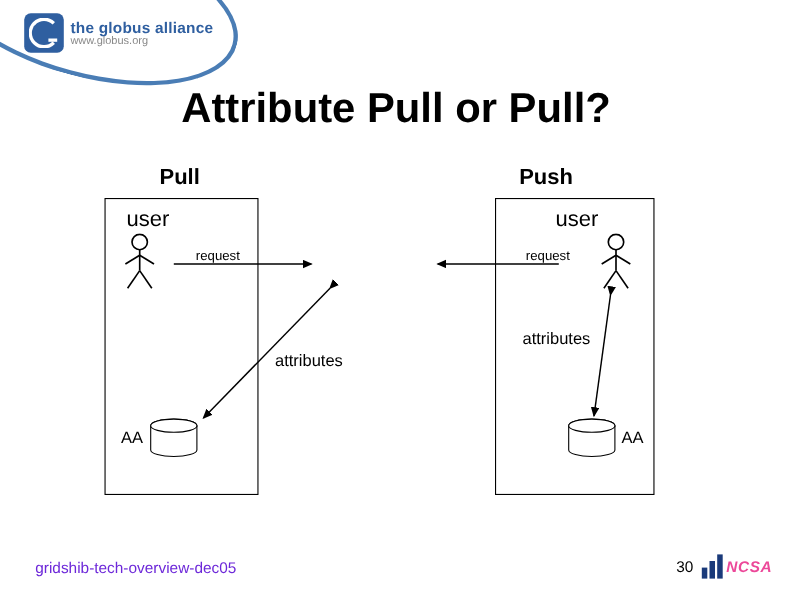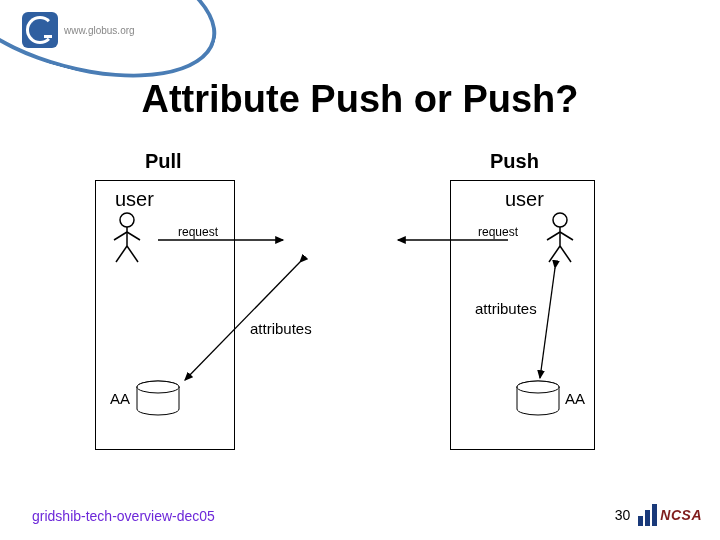--- a/index.html
+++ b/index.html
@@ -153,49 +153,50 @@
     align-items: flex-end;
   }
   .ncsa-bars span {
     width: 5px;
     background: #1a3a7a;
     display: block;
   }
   .ncsa-text {
     font-weight: bold;
     font-style: italic;
-    color: #7f1d1d;
+    color: #ec4899;
     font-size: 14px;
     letter-spacing: 0.5px;
   }
   svg.arrows {
     position: absolute;
     top: 0; left: 0;
     width: 720px;
     height: 320px;
     pointer-events: none;
   }
 </style>
 </head>
 <body>
 
 <div class="header-curve"></div>
 <div class="logo-block">
   <div class="logo-g"></div>
   <div class="logo-text">
+    <div class="logo-title">the globus alliance</div>
     <div class="logo-url">www.globus.org</div>
   </div>
 </div>
 
-<div class="title">Attribute Push or Push?</div>
+<div class="title">Attribute Pull or Pull?</div>
 
 <div class="diag">
 
   <div class="col-title" style="left:145px; top:0;">Pull</div>
-  <div class="col-title" style="left:490px; top:0;">Push</div>
+  <div class="col-title" style="left:472px; top:0;">Push</div>
 
   <div class="box" style="left:95px; top:30px; width:140px; height:270px;"></div>
 
   <div class="box" style="left:450px; top:30px; width:145px; height:270px;"></div>
 
   <div class="label" style="left:115px; top:38px;">user</div>
   <div class="label" style="left:505px; top:38px;">user</div>
 
   <svg class="stick" style="left:112px; top:62px;" viewBox="0 0 30 52">
     <circle cx="15" cy="8" r="7" fill="none" stroke="#000" stroke-width="1.5"></circle>

